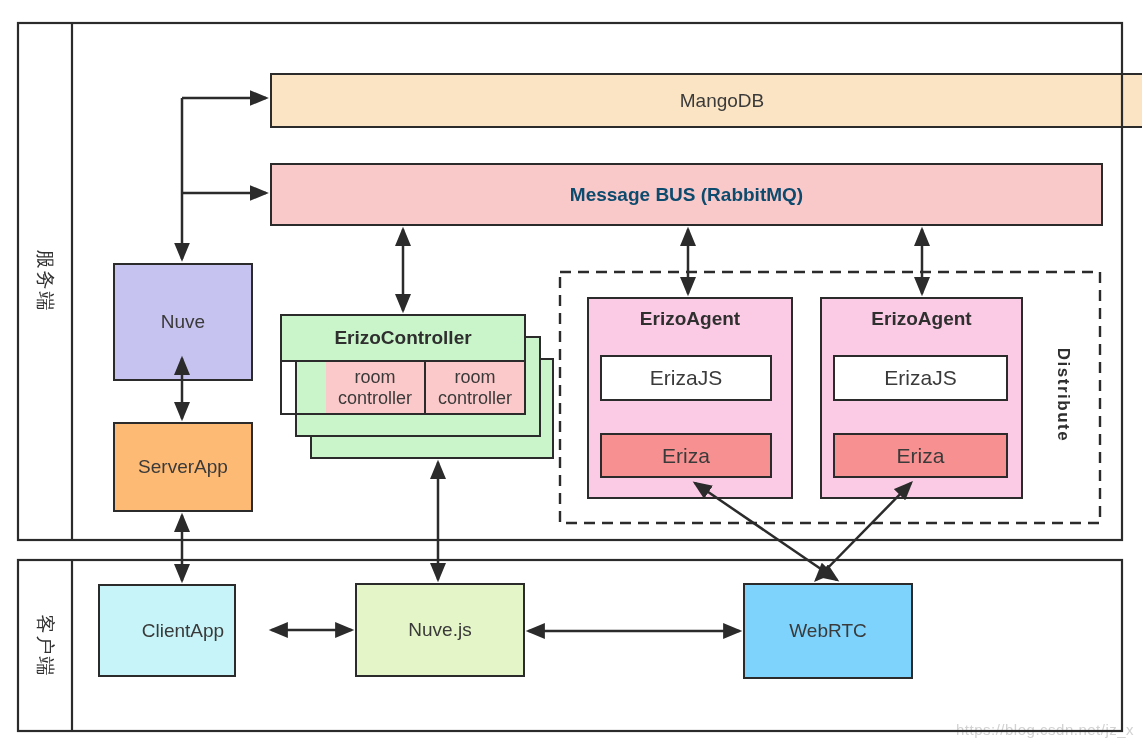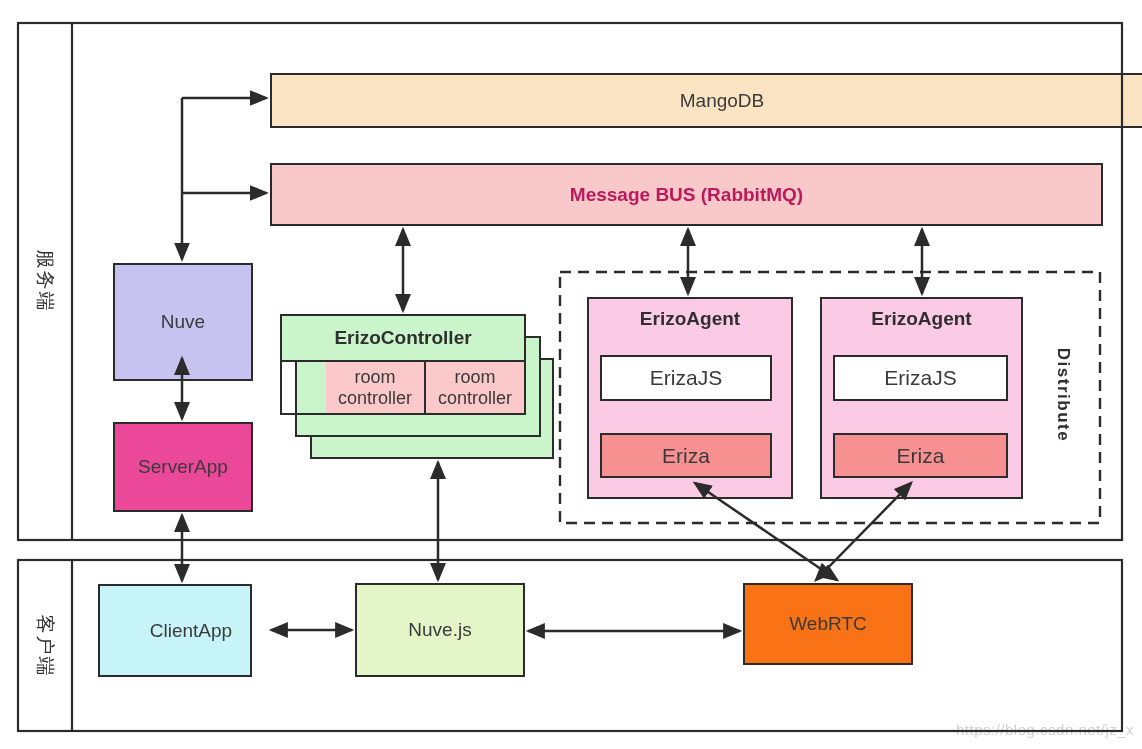--- a/index.html
+++ b/index.html
@@ -6,21 +6,21 @@
   #stage{
     position:relative;width:1142px;height:749px;background:#ffffff;overflow:hidden;
     font-family:"Liberation Sans","DejaVu Sans",sans-serif;color:#3a3a3a;
   }
   .box{
     position:absolute;box-sizing:border-box;border:2.5px solid #2b2b2b;
     display:flex;align-items:center;justify-content:center;text-align:center;
     font-size:19px;color:#3a3a3a;z-index:2;
   }
   .lbl{display:block;}
-  .bold{font-weight:700;color:#be185d;}
+  .bold{font-weight:700;color:#0c4a6e;}
   
   .stack{position:absolute;box-sizing:border-box;border:2.5px solid #2b2b2b;z-index:2;}
   .ec-front{position:absolute;box-sizing:border-box;border:2.5px solid #2b2b2b;z-index:2;display:flex;flex-direction:column;}
   .ec-header{box-sizing:border-box;height:46px;border-bottom:2.5px solid #2b2b2b;display:flex;align-items:center;justify-content:center;font-size:19px;font-weight:700;color:#2f2f2f;}
   .ec-cells{flex:1;display:flex;margin-left:44px;}
   .ec-cell{flex:1;display:flex;align-items:center;justify-content:center;font-size:18px;line-height:21px;text-align:center;}
   .ec-cell + .ec-cell{border-left:2.5px solid #2b2b2b;}
   
   .agent{align-items:flex-start;padding-top:9px;font-weight:700;color:#2f2f2f;}
   .inner{font-size:21px;}
@@ -50,21 +50,21 @@
   <div class="box" style="left: 270px; top: 73px; width: 904px; height: 55px; background: rgb(250, 228, 196);">
     <span class="lbl">MangoDB</span>
   </div>
   <div class="box" style="left: 270px; top: 163px; width: 833px; height: 63px; background: rgb(249, 201, 201);">
     <span class="lbl bold">Message BUS (RabbitMQ)</span>
   </div>
 
   <div class="box" style="left: 113px; top: 263px; width: 140px; height: 118px; background: rgb(199, 195, 241);">
     <span class="lbl">Nuve</span>
   </div>
-  <div class="box" style="left: 113px; top: 422px; width: 140px; height: 90px; background: #ec4899;">
+  <div class="box" style="left: 113px; top: 422px; width: 140px; height: 90px; background: #fdba74;">
     <span class="lbl">ServerApp</span>
   </div>
 
   <div class="stack" style="left: 310px; top: 358px; width: 244px; height: 101px; background: rgb(202, 245, 202);"></div>
   <div class="stack" style="left: 295px; top: 336px; width: 246px; height: 101px; background: rgb(202, 245, 202);"></div>
   <div class="ec-front" style="left:280px;top:314px;width:246px;height:101px;">
     <div class="ec-header" style="background: rgb(202, 245, 202);">
       <span>ErizoController</span>
     </div>
     <div class="ec-cells">
@@ -92,27 +92,27 @@
   </div>
   <div class="box inner" style="left: 833px; top: 355px; width: 175px; height: 46px; background: rgb(255, 255, 255);">
     <span class="lbl">ErizaJS</span>
   </div>
   <div class="box inner" style="left: 833px; top: 433px; width: 175px; height: 45px; background: rgb(247, 145, 145);">
     <span class="lbl">Eriza</span>
   </div>
 
   <div class="v-label v-distribute" style="left:1008px;top:385px;">Distribute</div>
 
-  <div class="box" style="left: 98px; top: 584px; width: 154px; height: 93px; background: rgb(198, 244, 248); padding-left: 32px;">
+  <div class="box" style="left: 98px; top: 584px; width: 138px; height: 93px; background: rgb(198, 244, 248); padding-left: 32px;">
     <span class="lbl">ClientApp</span>
   </div>
   <div class="box" style="left: 355px; top: 583px; width: 170px; height: 94px; background: rgb(228, 246, 200);">
     <span class="lbl">Nuve.js</span>
   </div>
-  <div class="box" style="left: 743px; top: 583px; width: 170px; height: 82px; background: #f97316;">
+  <div class="box" style="left: 743px; top: 583px; width: 170px; height: 96px; background: #7dd3fc;">
     <span class="lbl">WebRTC</span>
   </div>
 
   <svg id="wires" viewBox="0 0 1142 749">
     <defs>
       <marker id="ah" viewBox="0 0 10 8" refX="8.2" refY="4" markerWidth="8" markerHeight="6.4" orient="auto-start-reverse" markerUnits="strokeWidth">
         <path d="M0,0 L9.6,4 L0,8 z" fill="#2b2b2b"></path>
       </marker>
     </defs>
 

